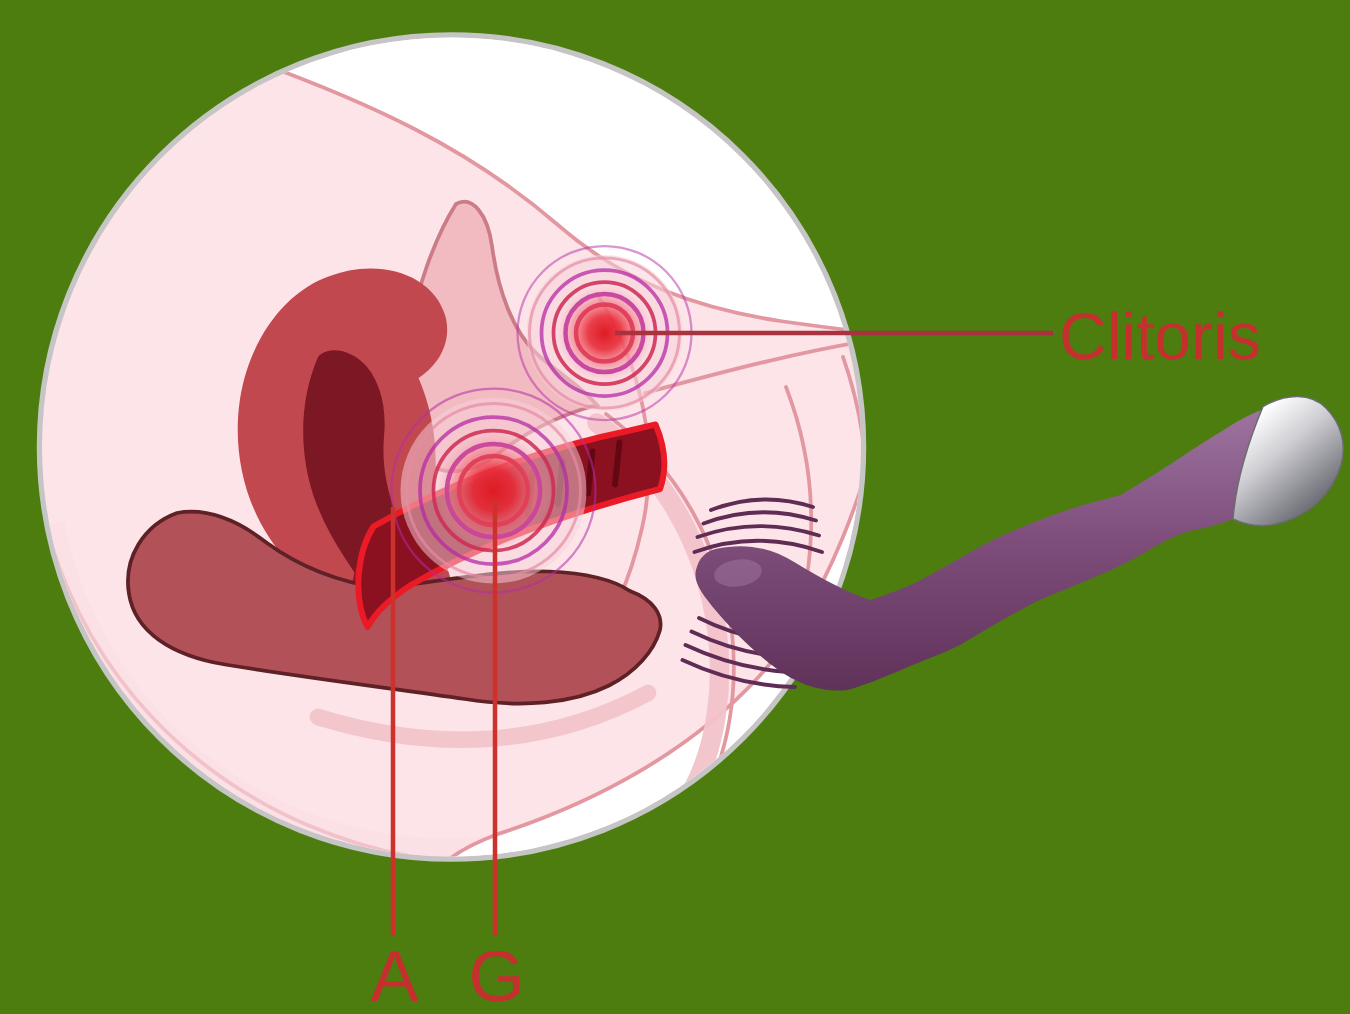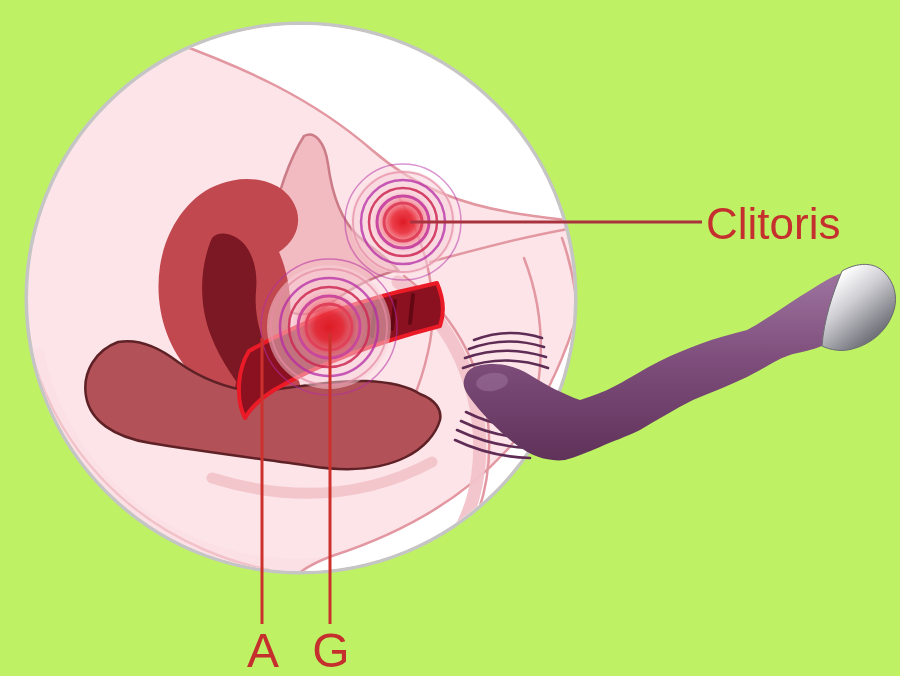--- a/index.html
+++ b/index.html
@@ -1,16 +1,16 @@
 <!DOCTYPE html>
 <html style="--label-red: #c5302e; --pointer-red: #cd312c; --pointer-dark: #a8333e; --circle-stroke: #c6c5c5; --body-pink: #fce4e8; --contour-pink: #e297a1; --bone-pink: #f2bac1; --bone-outline: #cb7c87; --uterus-red: #c24850; --uterus-cavity: #7c1823; --cervix-red: #9a1824; --canal-dark: #8c1120; --canal-outline: #ea1b27; --rectum: #b25158; --rectum-outline: #5e2126; --ring-crimson: #ce2952; --ring-magenta: #b52ba5; --glow-red: #e01b24; --halo-pink: #f7d2db; --device-purple: #7f4e7c; --device-light: #9f76a1; --device-dark: #5d3057; --vibration: #5e2c55; --chrome-light: #ffffff; --chrome-dark: #45454c;"><head>
 <meta charset="utf-8">
 <style>
   html,body{margin:0;padding:0;background:#ffffff;}
-  .stage{position:relative;width:900px;height:676px;background:#bef264;overflow:hidden;
+  .stage{position:relative;width:900px;height:676px;background:#4d7c0f;overflow:hidden;
          font-family:"Liberation Sans",sans-serif;}
   svg{display:block;}
   .circle-outline{fill:#ffffff;stroke:var(--circle-stroke);stroke-width:7;}
   .body-base{fill:var(--body-pink);}
   .white-wedge{fill:#ffffff;}
   .contour{fill:none;stroke:var(--contour-pink);stroke-width:2.5;stroke-linecap:round;}
   .contour-soft{fill:none;stroke:#f2c2c9;stroke-linecap:round;}
   .bone{fill:var(--bone-pink);stroke:var(--bone-outline);stroke-width:2.5;}
   .uterus{fill:var(--uterus-red);}
   .uterus-cavity{fill:var(--uterus-cavity);}

